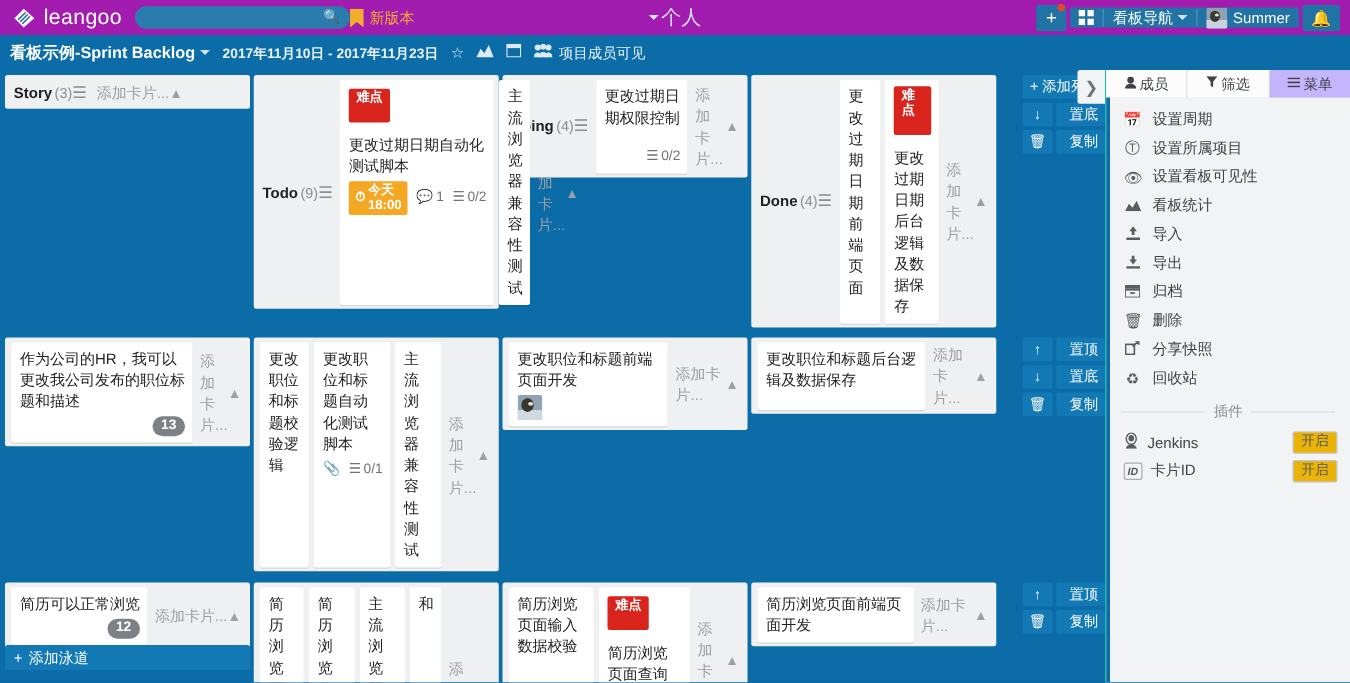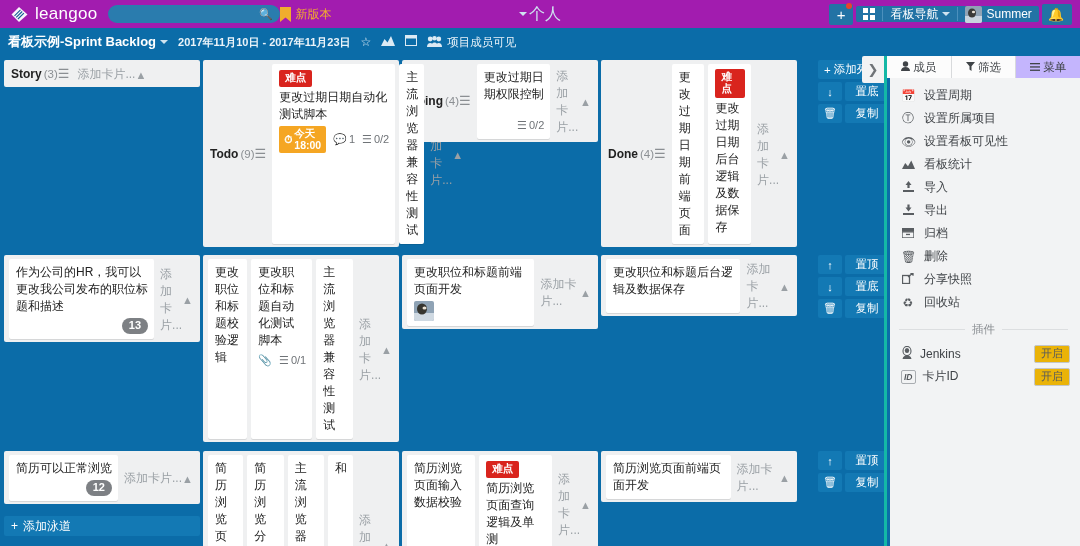--- a/index.html
+++ b/index.html
@@ -72,21 +72,21 @@
   .col-count { font-weight:normal; color:#8b8f93; font-size:11.5px; margin-left:2px;}
   .hmenu { color:#8b8f93; font-size:13px; line-height:10px; }
   .card {
     background:#fff; border-radius:2px; padding:5px 6px 5px 7px;
     box-shadow:0 1px 0 rgba(0,0,0,.10); font-size:12px; color:#222; line-height:17px;
     position:relative;
   }
   .card .ctext { display:block; }
   .tag {
     display:inline-block; background:#d9241d; color:#fff; font-size:10.5px;
-    font-weight:bold; padding:1px 6px 4px; border-radius:2px; line-height:12px; margin-bottom:2px;
+    font-weight:bold; padding:1px 6px 14px; border-radius:2px; line-height:12px; margin-bottom:10px;
   }
   .card-foot { display:flex; align-items:center; justify-content:flex-end; gap:7px; margin-top:3px; }
   .badge-round {
     background:#7d8084; color:#fff; border-radius:9px; font-size:11px; font-weight:bold;
     padding:1px 7px 2px; line-height:13px;
   }
   .due {
     background:#f5a623; color:#fff; font-size:10.5px; font-weight:bold; border-radius:2px;
     padding:1px 5px 2px; display:flex; align-items:center; gap:2px; line-height:12px;
   }
@@ -113,21 +113,21 @@
     position:absolute; left:4px; bottom:10px; width:196px; height:20px; background:#1379b4;
     color:#fff; font-size:12px; display:flex; align-items:center; gap:5px; padding:0 7px; border-radius:2px;
   }
   
   .collapse-handle {
     position:absolute; right:0; top:0; width:22px; height:27px; background:#f2f3f4;
     display:flex; align-items:center; justify-content:center; color:#6f7377; font-size:13px;
     border-radius:2px 0 0 2px;
   }
   
-  .rpanel { width:196px; height:490px; background:#f2f3f4; border-left:3px solid #14b8a6; position:relative;}
+  .rpanel { width:196px; height:490px; background:#f2f3f4; border-left:1px solid #14b8a6; position:relative;}
   .rp-tabs { display:flex; height:22px; border-bottom:1px solid #d8dadc; }
   .rp-tab {
     flex:1; display:flex; align-items:center; justify-content:center; gap:3px;
     font-size:11.5px; color:#3f4347; background:#fcfcfc; border-right:1px solid #d8dadc; height:22px;
   }
   .rp-tab:last-child { border-right:none; background:#c4b5fd; }
   .rp-menu { padding:6px 0 0 0; }
   .rp-item {
     display:flex; align-items:center; gap:9px; height:23px; padding:0 0 0 14px;
     font-size:12px; color:#3f4347;

